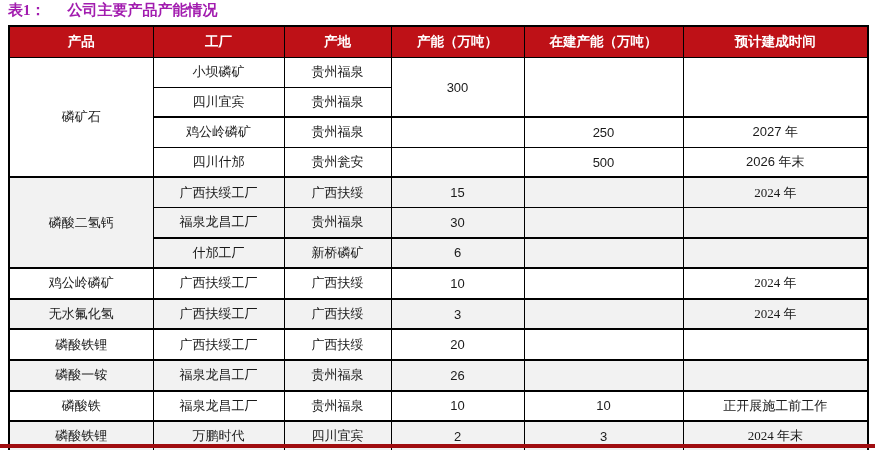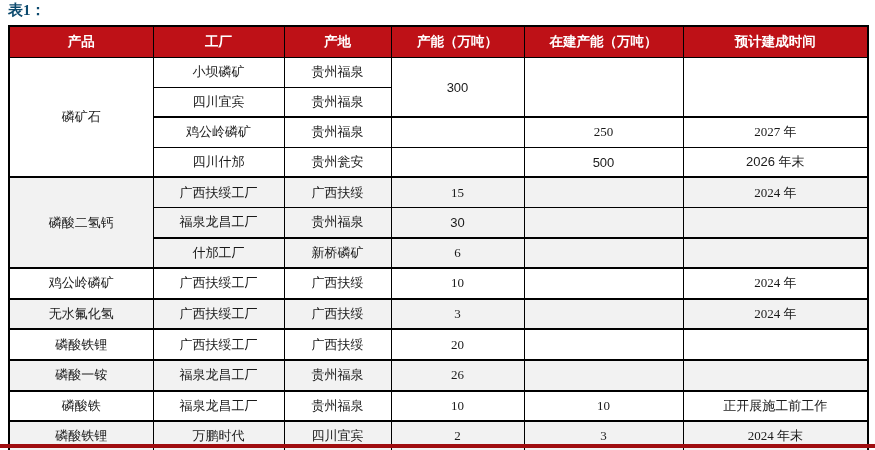--- a/index.html
+++ b/index.html
@@ -15,21 +15,21 @@
   .table-title {
     position: absolute;
     top: 1px;
     left: 8px;
     display: flex;
     align-items: center;
     gap: 22px;
     font-family: "Liberation Serif", "DejaVu Serif", serif;
     font-weight: bold;
     font-size: 15px;
-    color: #0c4a6e;
+    color: #a21caf;
     white-space: nowrap;
   }
   table.capacity-table {
     position: absolute;
     top: 25px;
     left: 8px;
     width: 859px;
     border-collapse: collapse;
     table-layout: fixed;
     border: 2px solid #000000;
@@ -47,37 +47,38 @@
     background: #be1117;
     color: #ffffff;
     font-weight: bold;
     font-size: 13.5px;
     height: 30px;
     font-family: "Liberation Serif", "DejaVu Serif", serif;
   }
   td { height: 28.6px; background: #ffffff; }
   td.zh { font-family: "Liberation Serif", "DejaVu Serif", serif; text-align: center; }
   tr.shade td { background: #f2f2f2; }
-  tr.thick td { border-top-width: 2px; font-family: Liberation Serif, serif; }
+  tr.thick td { border-top-width: 2px; }
   .bottom-rule {
     position: absolute;
     left: 0;
     top: 444px;
     width: 875px;
     height: 4px;
     background: #a00d10;
   }
 </style>
 </head>
 <body>
 
 <div class="page">
 
   <div class="table-title">
     <span>表1：</span>
+    <span>公司主要产品产能情况</span>
   </div>
 
   <table class="capacity-table">
     <colgroup>
       <col style="width:144px">
         <col style="width:131px">
         <col style="width:107px">
       <col style="width:133px">
         <col style="width:159px">
         <col style="width:185px">

